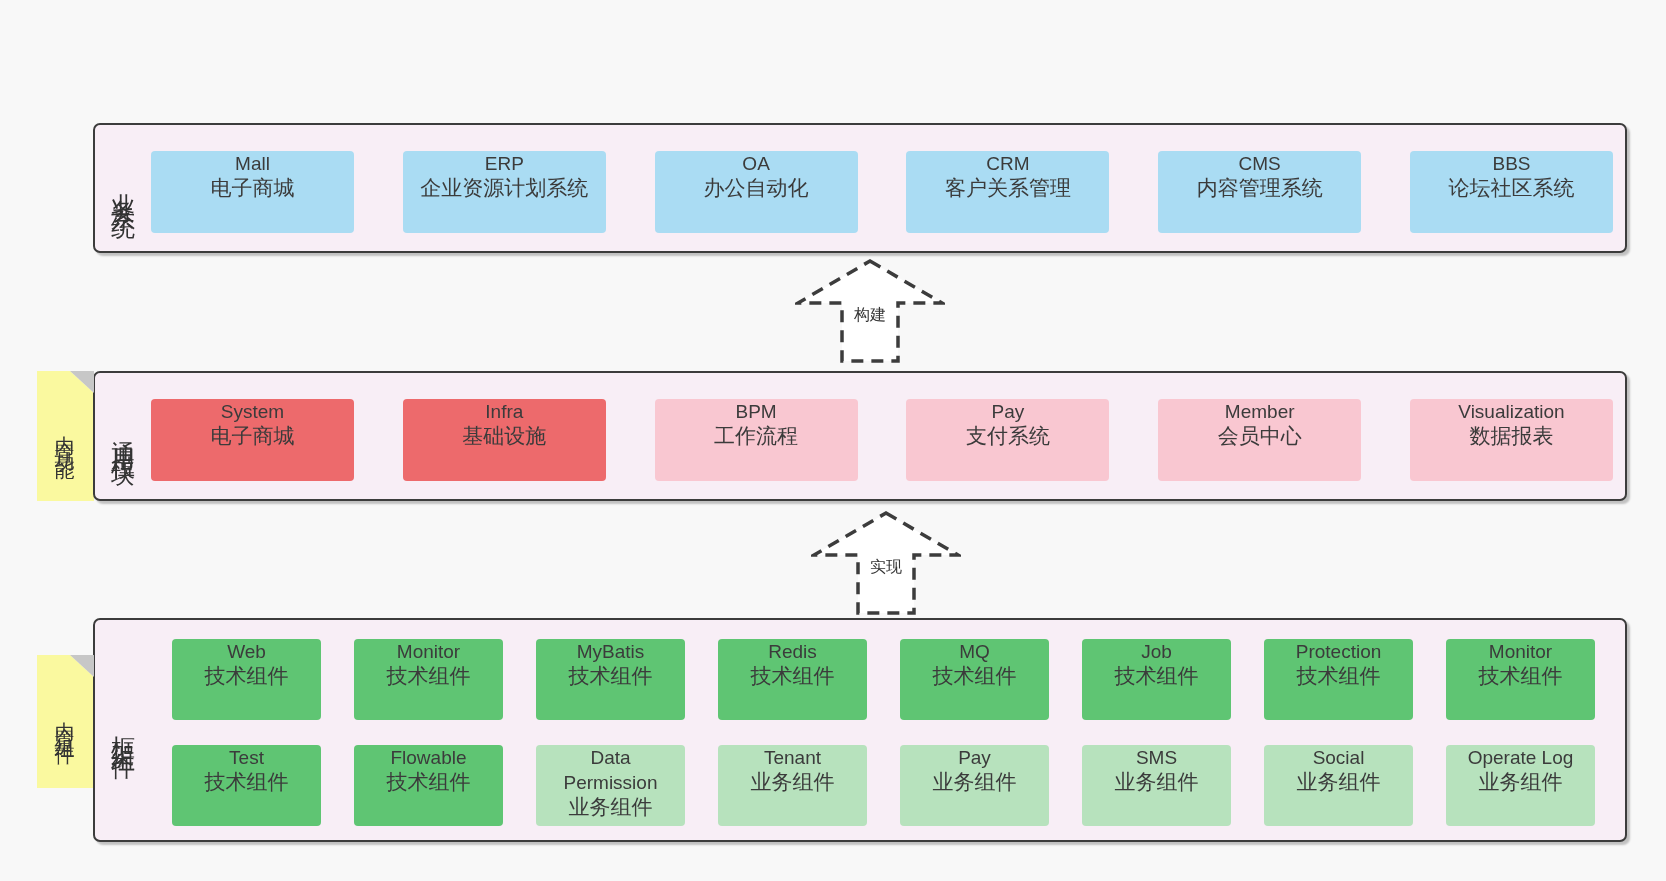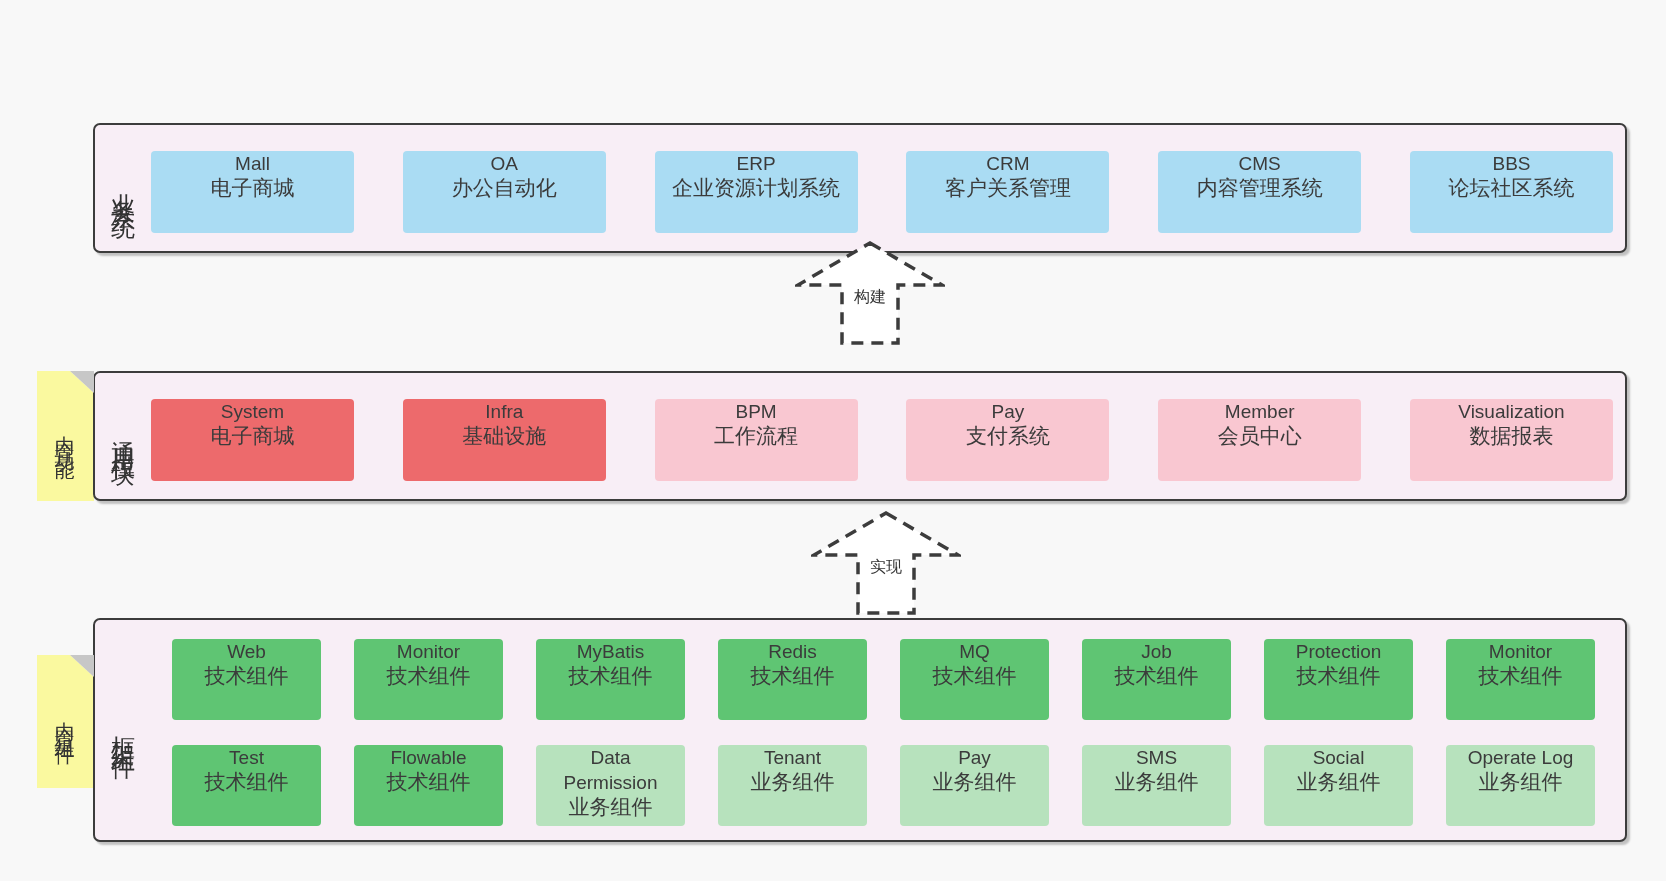--- a/index.html
+++ b/index.html
@@ -48,42 +48,42 @@
   .fold{position:absolute;left:70px;width:24px;height:22px;background:#c7c7c7;
         clip-path:polygon(0 0,100% 0,100% 100%);z-index:2;}
   .fold2{top:371px}
   .fold3{top:655px}
 
   
   .arrow{position:absolute;width:150px;height:106px;z-index:1;}
   .arrow svg{width:100%;height:100%;display:block;}
   .arrow-label{position:absolute;left:50%;top:47px;transform:translateX(-50%);
         background:#ffffff;padding:0 5px;font-size:16px;color:#333;white-space:nowrap;}
-  .arrow1{left:795px;top:240px}
+  .arrow1{left:795px;top:258px}
   .arrow2{left:811px;top:510px}
 </style>
 </head>
 <body>
 
 <div class="canvas">
 
   <section class="band band1">
     <div class="vlabel">业务系统</div>
     <div class="boxes six">
       <div class="box blue">
         <div class="t">Mall</div>
         <div class="s">电子商城</div>
       </div>
       <div class="box blue">
+        <div class="t">ERP</div>
+        <div class="s">企业资源计划系统</div>
+      </div>
+      <div class="box blue">
         <div class="t">OA</div>
         <div class="s">办公自动化</div>
-      </div>
-      <div class="box blue">
-        <div class="t">ERP</div>
-        <div class="s">企业资源计划系统</div>
       </div>
       <div class="box blue">
         <div class="t">CRM</div>
         <div class="s">客户关系管理</div>
       </div>
       <div class="box blue">
         <div class="t">CMS</div>
         <div class="s">内容管理系统</div>
       </div>
       <div class="box blue">

